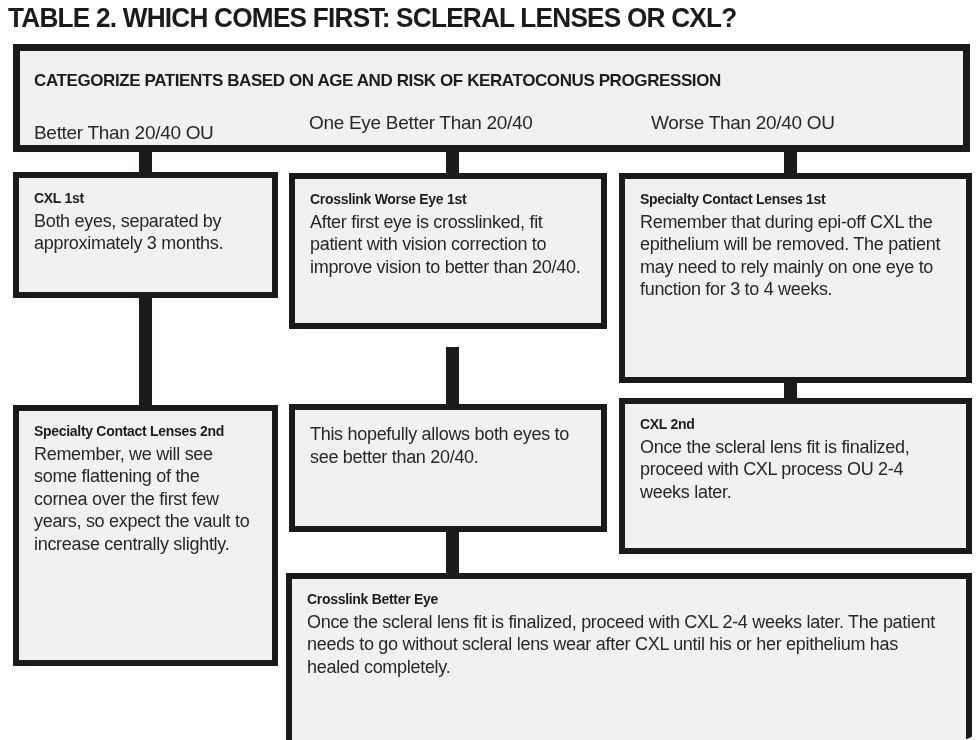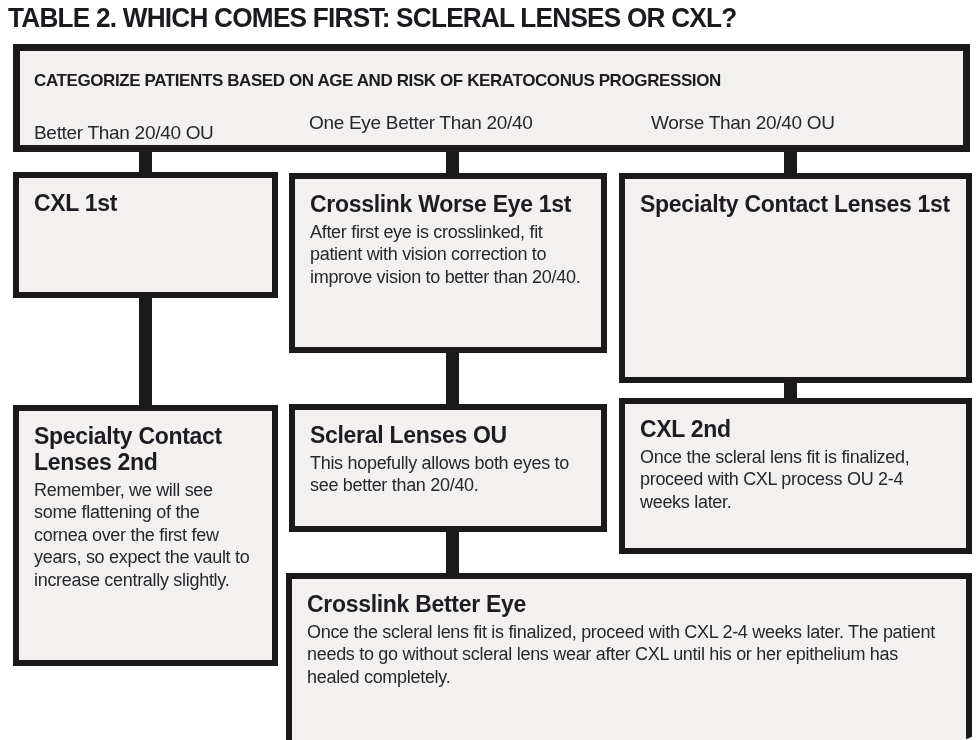--- a/index.html
+++ b/index.html
@@ -55,21 +55,21 @@
   .hbox-label {
     position: absolute;
     top: 61px;
     font-size: 19px;
     font-weight: 400;
     letter-spacing: -0.3px;
     color: #28262e;
     white-space: nowrap;
   }
   .box-heading {
-    font-size: 23px;
+    font-size: 14px;
     font-weight: 700;
     letter-spacing: -0.3px;
     line-height: 1.12;
     color: #1e1c22;
     margin: 0 0 3px 0;
   }
   .box-body {
     font-size: 18px;
     font-weight: 400;
     letter-spacing: -0.3px;
@@ -95,38 +95,39 @@
 
   <div class="box hbox" style="left:13px; top:44px; width:957px; height:108px;">
     <div class="hbox-title">CATEGORIZE PATIENTS BASED ON AGE AND RISK OF KERATOCONUS PROGRESSION</div>
     <span class="hbox-label" style="left:14px;margin-top:10px;">Better Than 20/40 OU</span>
     <span class="hbox-label" style="left:289px;">One Eye Better Than 20/40</span>
     <span class="hbox-label" style="left:631px;">Worse Than 20/40 OU</span>
   </div>
 
   <div class="box" style="left:13px; top:172px; width:265px; height:126px;">
     <p class="box-heading">CXL 1st</p>
+    <p class="box-body">Both eyes, separated by approximately 3 months.</p>
   </div>
 
-  <div class="box" style="left:289px; top:173px; width:318px; height:180px;">
+  <div class="box" style="left:289px; top:173px; width:318px; height:156px;">
     <p class="box-heading">Crosslink Worse Eye 1st</p>
     <p class="box-body">After first eye is crosslinked, fit patient with vision correction to improve vision to better than 20/40.</p>
   </div>
 
   <div class="box" style="left:619px; top:173px; width:353px; height:210px;">
     <p class="box-heading">Specialty Contact Lenses 1st</p>
+    <p class="box-body">Remember that during epi-off CXL the epithelium will be removed. The patient may need to rely mainly on one eye to function for 3 to 4 weeks.</p>
   </div>
 
   <div class="box" style="left:13px; top:405px; width:265px; height:261px;">
     <p class="box-heading">Specialty Contact Lenses 2nd</p>
     <p class="box-body">Remember, we will see some flattening of the cornea over the first few years, so expect the vault to increase centrally slightly.</p>
   </div>
 
   <div class="box" style="left:289px; top:404px; width:318px; height:128px;">
-    <p class="box-heading">Scleral Lenses OU</p>
     <p class="box-body">This hopefully allows both eyes to see better than 20/40.</p>
   </div>
 
   <div class="box" style="left:619px; top:398px; width:353px; height:156px;">
     <p class="box-heading">CXL 2nd</p>
     <p class="box-body">Once the scleral lens fit is finalized, proceed with CXL process OU 2-4 weeks later.</p>
   </div>
 
   <div class="box" style="left:286px; top:573px; width:686px; height:176px;">
     <p class="box-heading">Crosslink Better Eye</p>

